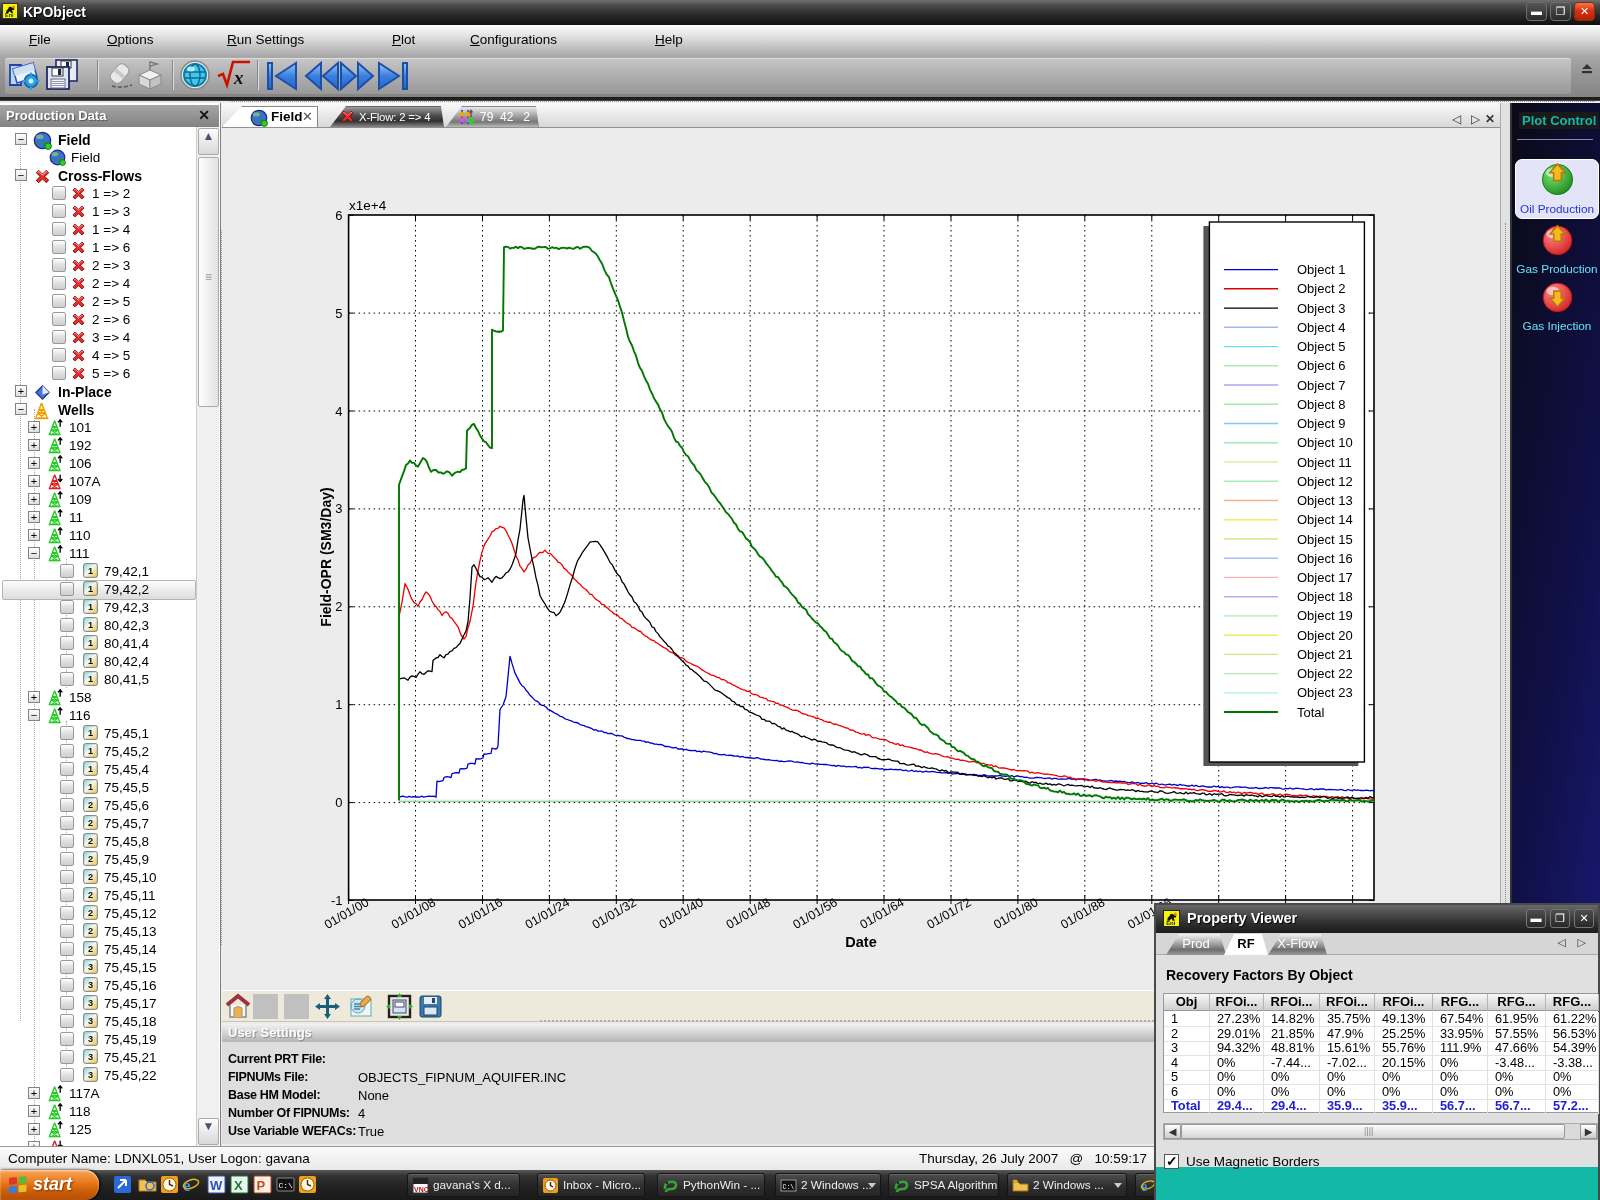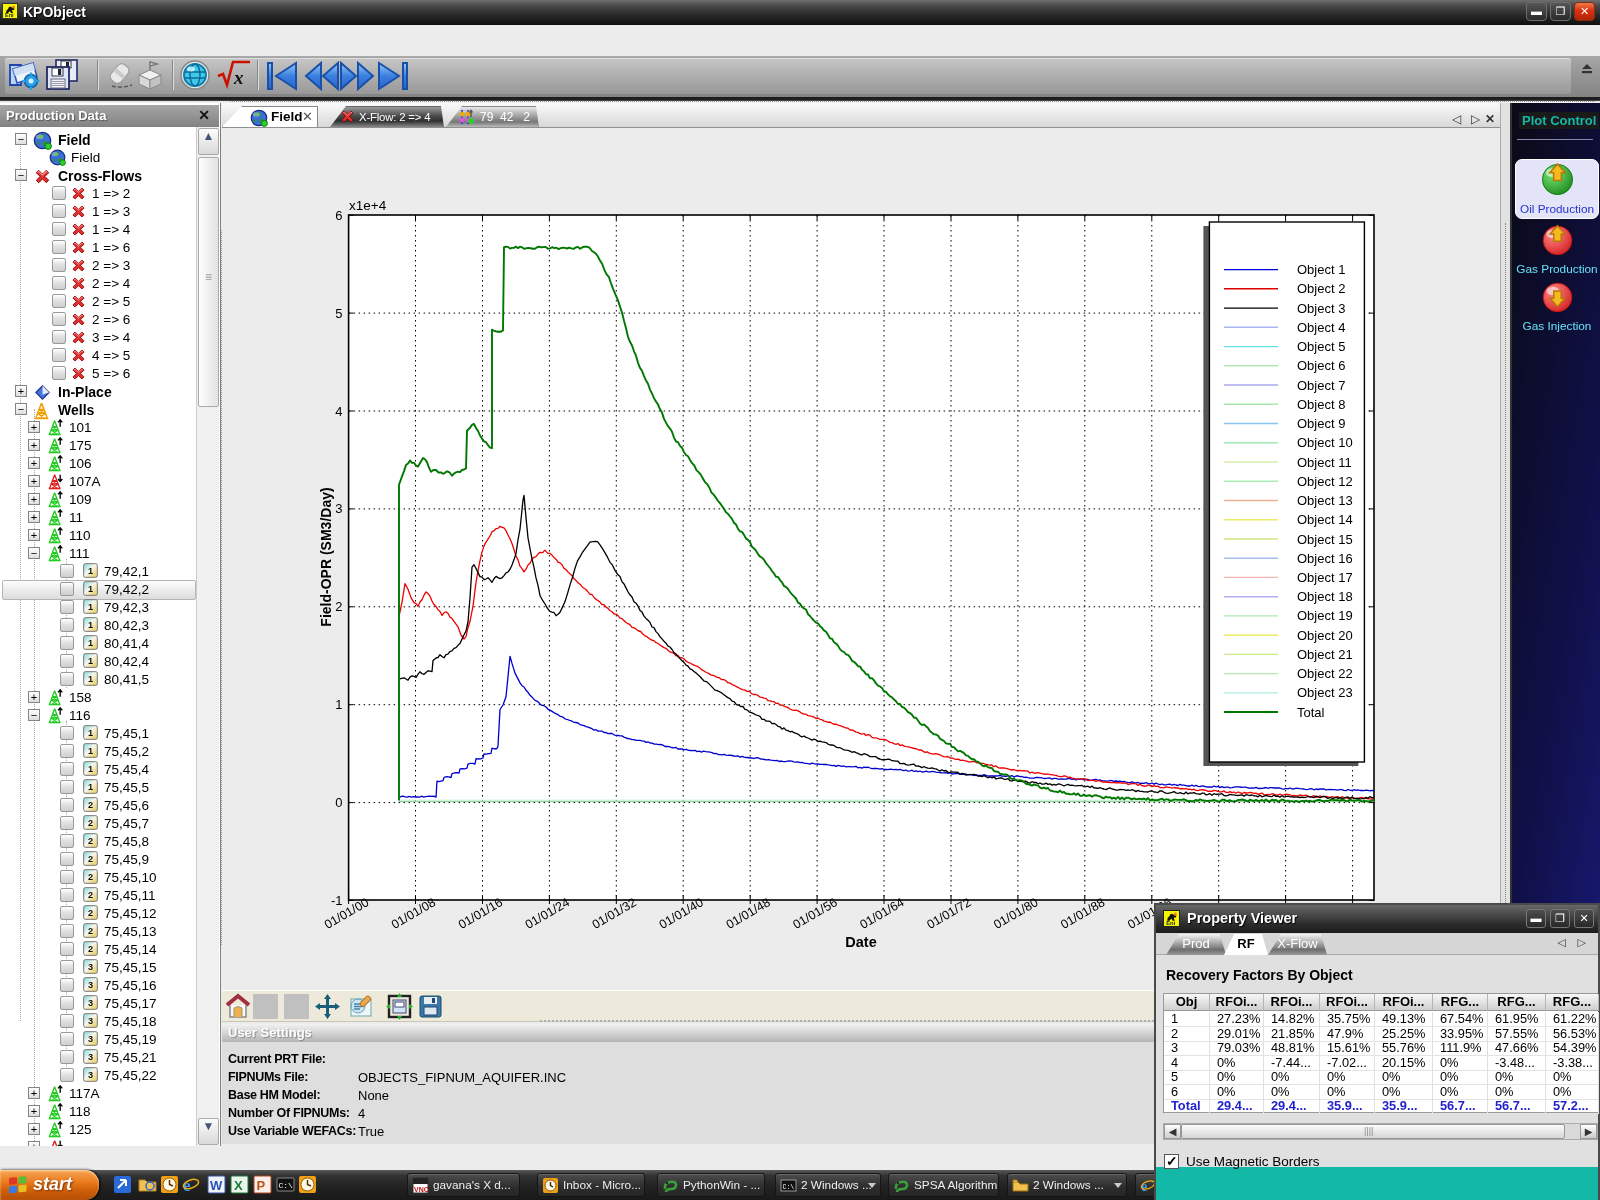--- a/index.html
+++ b/index.html
@@ -103,20 +103,28 @@
 <div class="abs" id="titlebar">
       <div class="ticon16"><svg width="14" height="14" viewBox="0 0 14 14">
           <path d="M3 9 Q3 6 5 5 L6 3 Q7 2 8 3 L11 4 Q12 5 11 6 L9 6 L10 9 L8 9 L7 7 L5 9 Z" fill="#111"></path>
           <circle cx="10.5" cy="3" r="1.5" fill="#f08020"></circle>
           <text x="2" y="13" font-size="5.5" font-weight="bold" fill="#223">Eni</text>
         </svg></div>
       <div class="title">KPObject</div>
       <div class="winbtn" style="right:53px;">▬</div>
       <div class="winbtn" style="right:29px;">❐</div>
       <div class="winbtn" id="wb-close" style="right:5px;">✕</div>
+    </div>
+    <div class="abs" id="menubar">
+      <div class="menuitem" style="left:29px"><u>F</u>ile</div>
+      <div class="menuitem" style="left:107px"><u>O</u>ptions</div>
+      <div class="menuitem" style="left:227px"><u>R</u>un Settings</div>
+      <div class="menuitem" style="left:392px"><u>P</u>lot</div>
+      <div class="menuitem" style="left:470px"><u>C</u>onfigurations</div>
+      <div class="menuitem" style="left:655px"><u>H</u>elp</div>
     </div>
     <div class="abs" id="toolbar">
       <div class="bar"></div>
     </div>
     <svg class="abs" style="left:7px;top:59px" width="34" height="32" viewBox="0 0 34 32">
       <path d="M3 6 L14 6 L14 26 L3 26 Z" fill="#bcd8f0" stroke="#2244aa" stroke-width="1.8"></path>
       <path d="M6 10 L26 4 L30 18 L10 24 Z" fill="#eef4fb" stroke="#3355bb" stroke-width="1.6"></path>
       <path d="M6 10 L26 4 L28 11 L8 17 Z" fill="#cfe0f2"></path>
       <circle cx="24" cy="22" r="6.5" fill="#28a0e8" stroke="#1060a0" stroke-width="1.5"></circle>
       <circle cx="24" cy="22" r="2.5" fill="#d8f0ff"></circle>
@@ -394,21 +402,21 @@
         </div>
         <div class="trow" style="top:309px">
           <span class="expander" style="left:28px">+</span>
           <span class="ticon" style="left:47px"><svg width="17" height="17" viewBox="0 0 20 20">
               <g stroke="#22cc22" stroke-width="1.6" fill="none">
                 <path d="M9 2 L3 18 M9 2 L15 18 M4.8 13 L13.2 13 M6.3 9 L11.7 9 M5 13 L12 18 M13 13 L6 18 M6.5 9 L12.5 13 M11.5 9 L5.5 13"></path>
               </g>
               <path d="M2 18.3 L16 18.3" stroke="#22cc22" stroke-width="1.8"></path>
               <path d="M15.5 9 L15.5 1.5 M13 4 L15.5 1 L18 4" stroke="#000" stroke-width="1.6" fill="none"></path>
             </svg></span>
-          <span class="tlabel" style="left:69px">175</span>
+          <span class="tlabel" style="left:69px">192</span>
         </div>
         <div class="trow" style="top:327px">
           <span class="expander" style="left:28px">+</span>
           <span class="ticon" style="left:47px"><svg width="17" height="17" viewBox="0 0 20 20">
               <g stroke="#22cc22" stroke-width="1.6" fill="none">
                 <path d="M9 2 L3 18 M9 2 L15 18 M4.8 13 L13.2 13 M6.3 9 L11.7 9 M5 13 L12 18 M13 13 L6 18 M6.5 9 L12.5 13 M11.5 9 L5.5 13"></path>
               </g>
               <path d="M2 18.3 L16 18.3" stroke="#22cc22" stroke-width="1.8"></path>
               <path d="M15.5 9 L15.5 1.5 M13 4 L15.5 1 L18 4" stroke="#000" stroke-width="1.6" fill="none"></path>
             </svg></span>
@@ -1265,20 +1273,24 @@
           <defs>
             <radialGradient id="spff8888d" cx="0.35" cy="0.3" r="0.9">
               <stop offset="0" stop-color="#ff8888"></stop>
               <stop offset="1" stop-color="#cc1111"></stop>
             </radialGradient>
           </defs>
           <circle cx="19" cy="20" r="15.5" fill="url(#spff8888d)" stroke="#cc1111" stroke-width="1"></circle>
           <ellipse cx="14" cy="13" rx="7" ry="4.5" fill="#fff" opacity="0.55"></ellipse>
           <path d="M19 30 L27 21 L23 21 L23 13 L15 13 L15 21 L11 21 Z" fill="#f8b820" stroke="#b87808" stroke-width="1.6"></path>
         </svg><span class="lab" style="color:#66e0f8">Gas Injection</span></div>
+    </div>
+    <div class="abs" id="statusbar">
+      <span style="position:absolute;left:8px;top:4px;">Computer Name: LDNXL051, User Logon: gavana</span>
+      <span style="position:absolute;left:1147px;top:4px;transform:translateX(-100%);white-space:nowrap;">Thursday, 26 July 2007&nbsp; &nbsp;@&nbsp; &nbsp;10:59:17</span>
     </div>
     <div class="abs" id="taskbar">
       <div id="startbtn">
         <svg style="position:absolute;left:8px;top:6px" width="20" height="19" viewBox="0 0 20 19">
           <g transform="skewY(-6)">
             <rect x="1" y="2" width="8" height="7" fill="#e03820" rx="1"></rect>
             <rect x="10.5" y="2" width="8" height="7" fill="#5aba3a" rx="1"></rect>
             <rect x="1" y="10.5" width="8" height="7" fill="#3a7ae0" rx="1"></rect>
             <rect x="10.5" y="10.5" width="8" height="7" fill="#e8c020" rx="1"></rect>
           </g>
@@ -1451,21 +1463,21 @@
           <div class="pvcell" style="left:0px;top:32.5px;width:46px;">2</div>
           <div class="pvcell" style="left:46px;top:32.5px;width:54px;">29.01%</div>
           <div class="pvcell" style="left:100px;top:32.5px;width:56px;">21.85%</div>
           <div class="pvcell" style="left:156px;top:32.5px;width:55px;">47.9%</div>
           <div class="pvcell" style="left:211px;top:32.5px;width:58px;">25.25%</div>
           <div class="pvcell" style="left:269px;top:32.5px;width:55px;">33.95%</div>
           <div class="pvcell" style="left:324px;top:32.5px;width:58px;">57.55%</div>
           <div class="pvcell" style="left:382px;top:32.5px;width:53px;">56.53%</div>
           <div class="pvrowline" style="top:47px"></div>
           <div class="pvcell" style="left:0px;top:47.0px;width:46px;">3</div>
-          <div class="pvcell" style="left:46px;top:47.0px;width:54px;">79.03%</div>
+          <div class="pvcell" style="left:46px;top:47.0px;width:54px;">94.32%</div>
           <div class="pvcell" style="left:100px;top:47.0px;width:56px;">48.81%</div>
           <div class="pvcell" style="left:156px;top:47.0px;width:55px;">15.61%</div>
           <div class="pvcell" style="left:211px;top:47.0px;width:58px;">55.76%</div>
           <div class="pvcell" style="left:269px;top:47.0px;width:55px;">111.9%</div>
           <div class="pvcell" style="left:324px;top:47.0px;width:58px;">47.66%</div>
           <div class="pvcell" style="left:382px;top:47.0px;width:53px;">54.39%</div>
           <div class="pvrowline" style="top:61px"></div>
           <div class="pvcell" style="left:0px;top:61.5px;width:46px;">4</div>
           <div class="pvcell" style="left:46px;top:61.5px;width:54px;">0%</div>
           <div class="pvcell" style="left:100px;top:61.5px;width:56px;">-7.44...</div>

